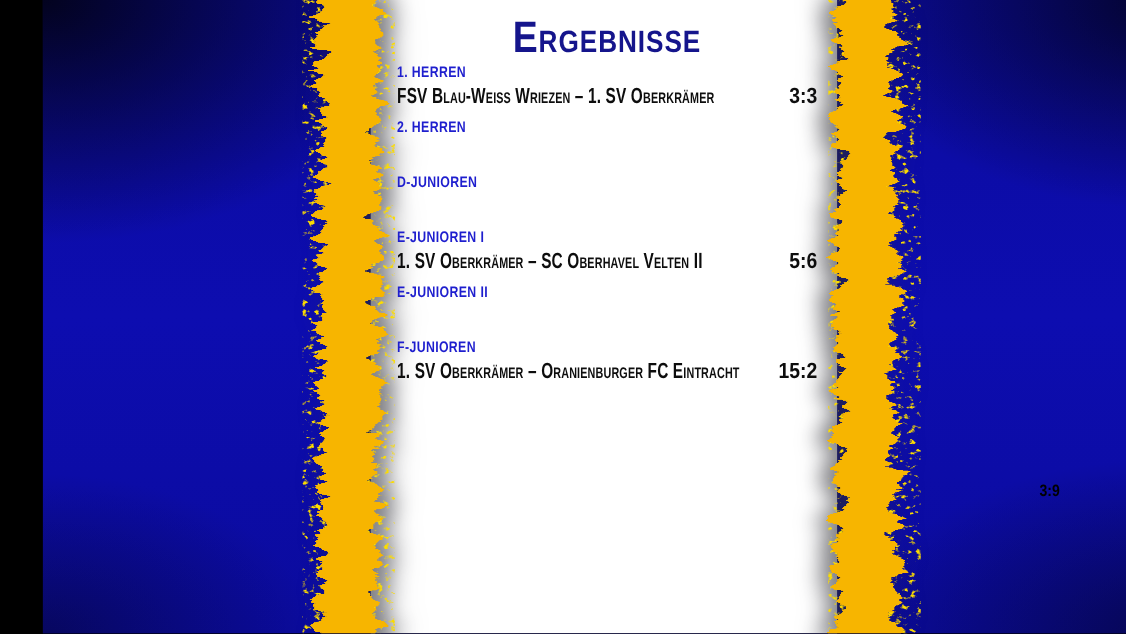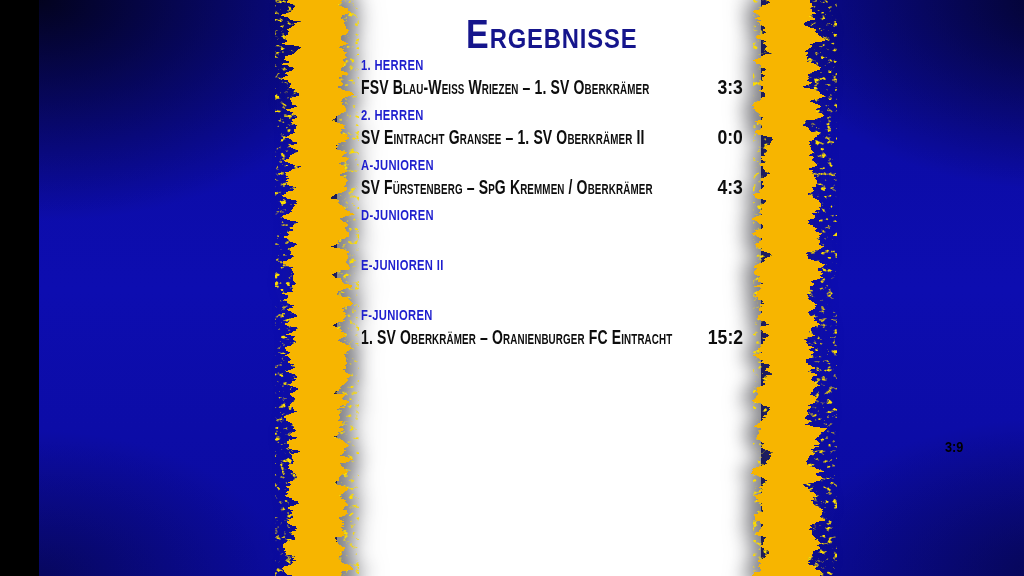--- a/index.html
+++ b/index.html
@@ -122,39 +122,35 @@
     <div class="section">
       <span class="cat">1. HERREN</span>
       <div class="row">
         <span class="team">FSV Blau-Weiß Wriezen – 1. SV Oberkrämer</span>
         <span class="score">3:3</span>
       </div>
     </div>
 
     <div class="section">
       <span class="cat">2. HERREN</span>
-      <div class="row">
-        <span class="team">SV Eintracht Gransee – 1. SV Oberkrämer II</span>
-        <span class="score">0:0</span>
-      </div>
     </div>
 
 
-    <div class="section">
-      <span class="cat">A-JUNIOREN</span>
-      <div class="row">
-        <span class="team">SV Fürstenberg – SpG Kremmen / Oberkrämer</span>
-        <span class="score">4:3</span>
-      </div>
-    </div>
 
     <div class="section">
       <span class="cat">D-JUNIOREN</span>
     </div>
 
+    <div class="section">
+      <span class="cat">E-JUNIOREN I</span>
+      <div class="row">
+        <span class="team">1. SV Oberkrämer – SC Oberhavel Velten II</span>
+        <span class="score">5:6</span>
+      </div>
+    </div>
 
     <div class="section">
       <span class="cat">E-JUNIOREN II</span>
     </div>
 
     <div class="section">
       <span class="cat">F-JUNIOREN</span>
       <div class="row">
         <span class="team">1. SV Oberkrämer – Oranienburger FC Eintracht</span>
         <span class="score">15:2</span>

